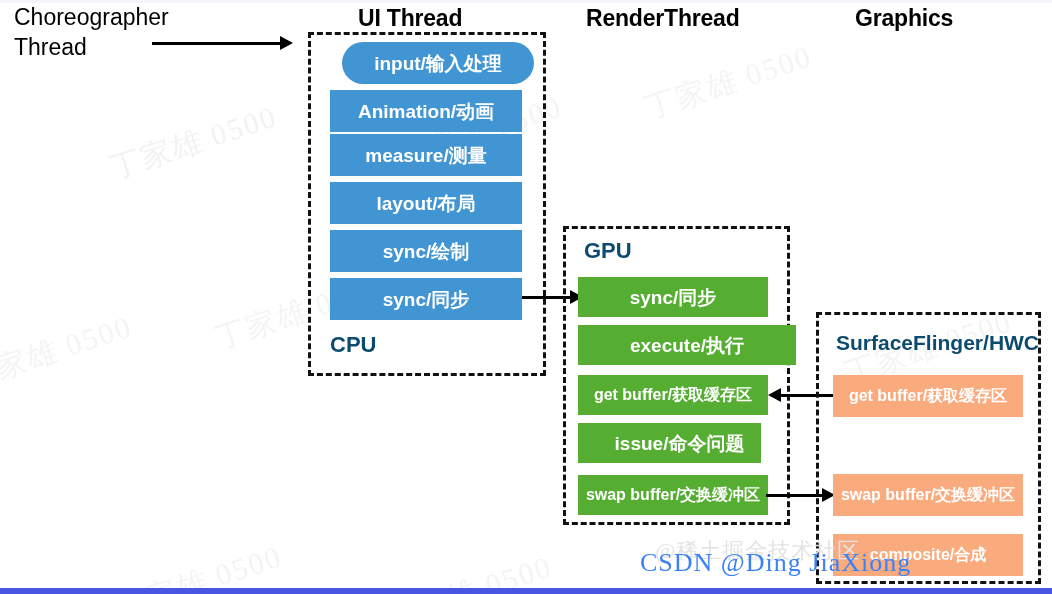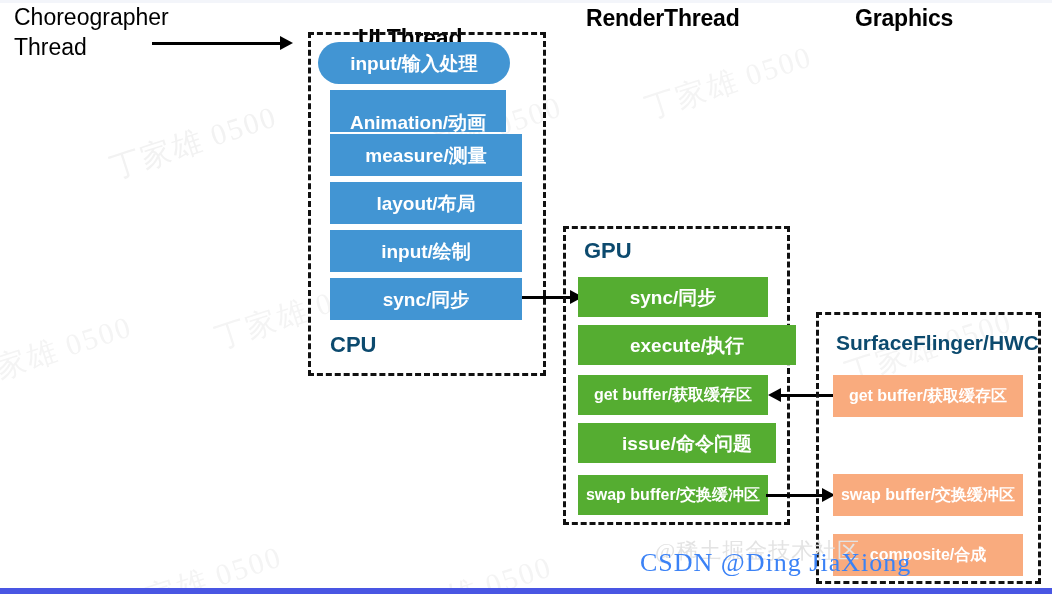--- a/index.html
+++ b/index.html
@@ -89,65 +89,65 @@
   <div class="wm w2" style="left:210px;top:320px;">丁家雄 0500</div>
   <div class="wm w2" style="left:840px;top:355px;">丁家雄 0500</div>
   <div class="wm w2" style="left:110px;top:590px;">丁家雄 0500</div>
   <div class="wm w2" style="left:380px;top:600px;">丁家雄 0500</div>
 
   <div class="hdr-left">
     <div>Choreographer</div>
     <div>Thread</div>
   </div>
 
-  <div class="hdr" style="left:358px;top:5px;margin-top:20px;">UI Thread</div>
+  <div class="hdr" style="left:358px;top:5px;">UI Thread</div>
   <div class="hdr" style="left:855px;top:5px;">Graphics</div>
   <div class="hdr" style="left:586px;top:5px;">RenderThread</div>
 
   <div class="arrow-line" style="left:152px;top:42px;width:130px;"></div>
   <div class="arrow-head right" style="left:280px;top:36px;"></div>
 
   <div class="dash" style="left:308px;top:32px;width:238px;height:344px;"></div>
   <div class="dash-label" style="left:330px;top:332px;">CPU</div>
 
-  <div class="box blue" style="left:318px;top:42px;width:192px;height:42px;font-size:19px;border-radius:21px;">
+  <div class="box blue" style="left:342px;top:42px;width:192px;height:42px;font-size:19px;border-radius:21px;">
     <span>input/输入处理</span>
   </div>
-  <div class="box blue" style="left:330px;top:90px;width:176px;height:42px;font-size:19px;align-items:flex-end;">
+  <div class="box blue" style="left:330px;top:90px;width:192px;height:42px;font-size:19px;">
     <span>Animation/动画</span>
   </div>
   <div class="box blue" style="left:330px;top:134px;width:192px;height:42px;font-size:19px;">
     <span>measure/测量</span>
   </div>
   <div class="box blue" style="left:330px;top:182px;width:192px;height:42px;font-size:19px;">
     <span>layout/布局</span>
   </div>
   <div class="box blue" style="left:330px;top:230px;width:192px;height:42px;font-size:19px;">
-    <span>input/绘制</span>
+    <span>sync/绘制</span>
   </div>
   <div class="box blue" style="left:330px;top:278px;width:192px;height:42px;font-size:19px;">
     <span>sync/同步</span>
   </div>
 
   <div class="arrow-line" style="left:522px;top:296px;width:50px;"></div>
   <div class="arrow-head right" style="left:570px;top:290px;"></div>
 
   <div class="dash" style="left:563px;top:226px;width:227px;height:299px;"></div>
   <div class="dash-label" style="left:584px;top:238px;">GPU</div>
 
   <div class="box green" style="left:578px;top:277px;width:190px;height:40px;font-size:19px;">
     <span>sync/同步</span>
   </div>
   <div class="box green" style="left:578px;top:325px;width:218px;height:40px;font-size:19px;">
     <span>execute/执行</span>
   </div>
   <div class="box green" style="left:578px;top:375px;width:190px;height:40px;font-size:16px;">
     <span>get buffer/获取缓存区</span>
   </div>
-  <div class="box green" style="left:578px;top:423px;width:198px;height:40px;font-size:19px;padding-left:20px;">
+  <div class="box green" style="left:578px;top:423px;width:183px;height:40px;font-size:19px;padding-left:20px;">
     <span>issue/命令问题</span>
   </div>
   <div class="box green" style="left:578px;top:475px;width:190px;height:40px;font-size:16px;">
     <span>swap buffer/交换缓冲区</span>
   </div>
 
   <div class="arrow-line" style="left:781px;top:394px;width:52px;"></div>
   <div class="arrow-head left" style="left:768px;top:388px;"></div>
 
   <div class="arrow-line" style="left:766px;top:494px;width:58px;"></div>

